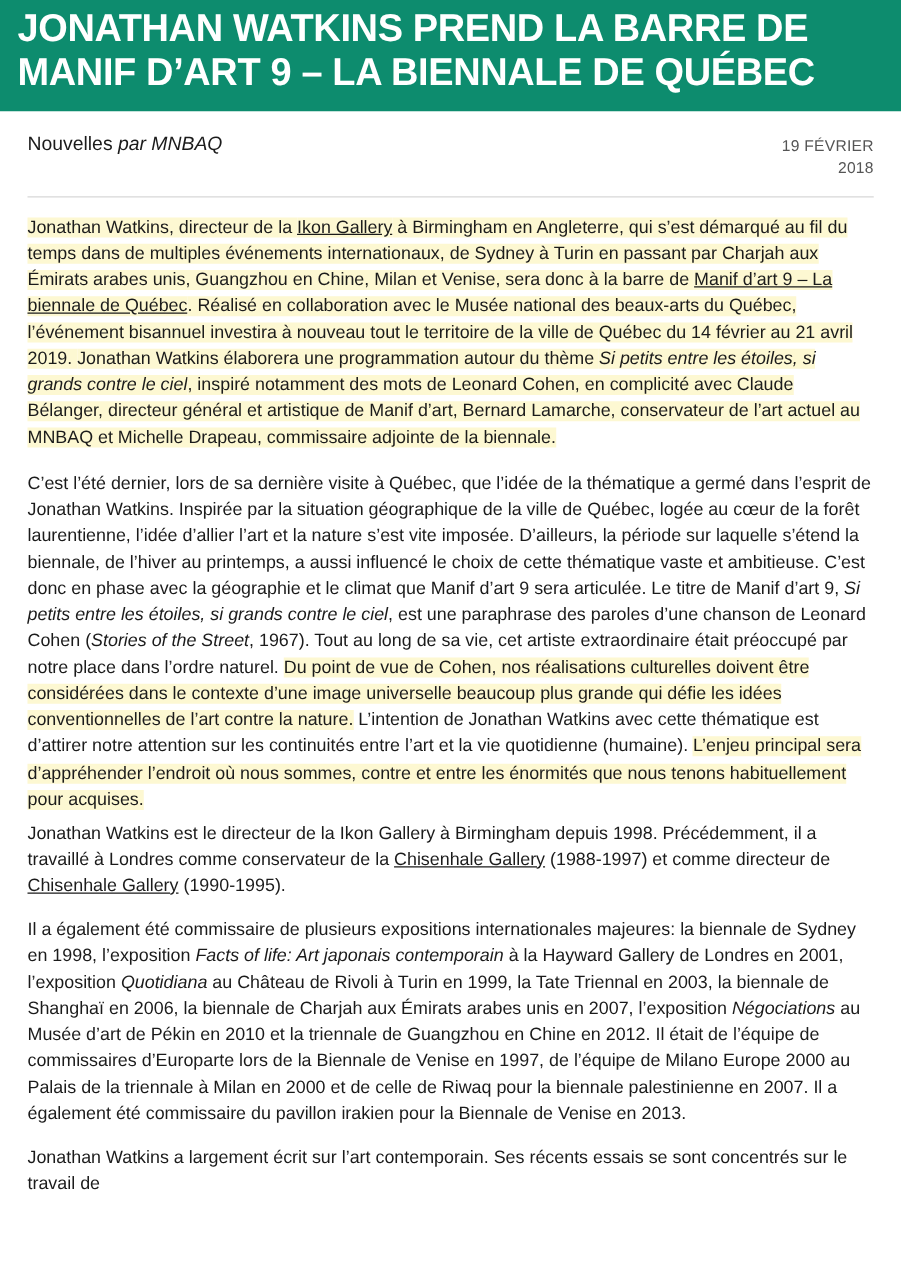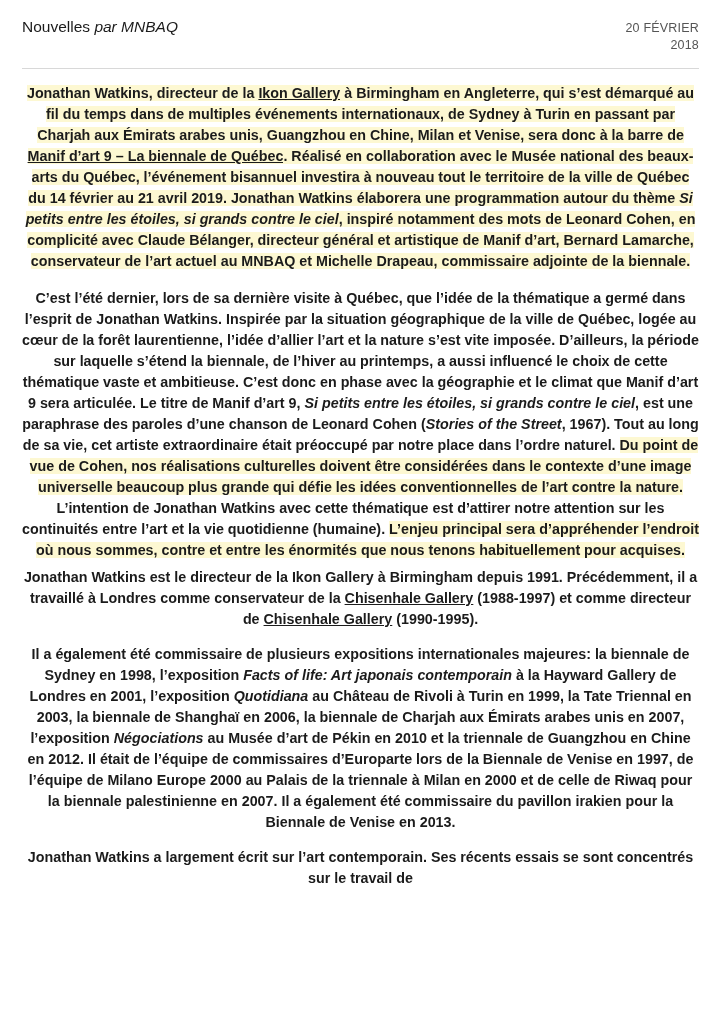--- a/index.html
+++ b/index.html
@@ -60,22 +60,21 @@
     line-height: 1.35;
     letter-spacing: 0.2px;
     padding-top: 2px;
   }
   
   p {
     font-size: 14.3px;
     line-height: 1.47;
     color: #1b1b1b;
     margin: 0 0 14px 0;
-    text-align: center;
-    font-weight: bold;
+    text-align: left;
   }
   .lead {
     margin-top: 14px;
     margin-bottom: 16px;
   }
   .hl {
     background: #fdf8d2;
     box-decoration-break: clone;
     -webkit-box-decoration-break: clone;
   }
@@ -94,41 +93,44 @@
     text-transform: uppercase;
     letter-spacing: 0.1px;
   }
   .body-block { margin-bottom: 6px; }
 </style>
 </head>
 <body>
 
 <div class="page">
 
+  <div class="banner">
+    <h1 class="banner-title">JONATHAN WATKINS PREND LA BARRE DE MANIF D’ART 9 – LA BIENNALE DE QUÉBEC</h1>
+  </div>
 
   <div class="content">
 
     <div class="meta-row">
       <div class="meta-left">
         <span>Nouvelles</span>
         <span class="author">par</span>
         <span class="author">MNBAQ</span>
       </div>
       <div class="meta-right">
-        <div>20 FÉVRIER</div>
+        <div>19 FÉVRIER</div>
         <div>2018</div>
       </div>
     </div>
 
     <p class="lead"><span class="hl">Jonathan Watkins, directeur de la </span><a class="hl link" href="#">Ikon Gallery</a><span class="hl"> à Birmingham en Angleterre, qui s’est démarqué au fil du temps dans de multiples événements internationaux, de Sydney à Turin en passant par Charjah aux Émirats arabes unis, Guangzhou en Chine, Milan et Venise, sera donc à la barre de </span><a class="hl link" href="#">Manif d’art 9 – La biennale de Québec</a><span class="hl">. Réalisé en collaboration avec le Musée national des beaux-arts du Québec, l’événement bisannuel investira à nouveau tout le territoire de la ville de Québec du 14 février au 21 avril 2019. </span><span class="hl">Jonathan Watkins élaborera une programmation autour du thème </span><span class="hl ital">Si petits entre les étoiles, si grands contre le ciel</span><span class="hl">, inspiré notamment des mots de Leonard Cohen, en complicité avec Claude Bélanger, directeur général et artistique de Manif d’art, Bernard Lamarche, conservateur de l’art actuel au MNBAQ et Michelle Drapeau, commissaire adjointe de la biennale.</span></p>
 
 
     <p class="body-block"><span>C’est l’été dernier, lors de sa dernière visite à Québec, que l’idée de la thématique a germé dans l’esprit de Jonathan Watkins. Inspirée par la situation géographique de la ville de Québec, logée au cœur de la forêt laurentienne, l’idée d’allier l’art et la nature s’est vite imposée. D’ailleurs, la période sur laquelle s’étend la biennale, de l’hiver au printemps, a aussi influencé le choix de cette thématique vaste et ambitieuse. C’est donc en phase avec la géographie et le climat que Manif d’art 9 sera articulée. Le titre de Manif d’art 9, </span><span class="ital">Si petits entre les étoiles, si grands contre le ciel</span><span>, est une paraphrase des paroles d’une chanson de Leonard Cohen (</span><span class="ital">Stories of the Street</span><span>, 1967). Tout au long de sa vie, cet artiste extraordinaire était préoccupé par notre place dans l’ordre naturel. </span><span class="hl">Du point de vue de Cohen, nos réalisations culturelles doivent être considérées dans le contexte d’une image universelle beaucoup plus grande qui défie les idées conventionnelles de l’art contre la nature.</span><span> L’intention de Jonathan Watkins avec cette thématique est d’attirer notre attention sur les continuités entre l’art et la vie quotidienne (humaine). </span><span class="hl">L’enjeu principal sera d’appréhender l’endroit où nous sommes, contre et entre les énormités que nous tenons habituellement pour acquises.</span></p>
 
 
-    <p><span>Jonathan Watkins est le directeur de la Ikon Gallery à Birmingham depuis 1991. Précédemment, il a travaillé à Londres comme conservateur de la </span><a class="link" href="#">Chisenhale Gallery</a><span> (1988-1997) et comme directeur de </span><a class="link" href="#">Chisenhale Gallery</a><span> (1990-1995).</span></p>
+    <p><span>Jonathan Watkins est le directeur de la Ikon Gallery à Birmingham depuis 1998. Précédemment, il a travaillé à Londres comme conservateur de la </span><a class="link" href="#">Chisenhale Gallery</a><span> (1988-1997) et comme directeur de </span><a class="link" href="#">Chisenhale Gallery</a><span> (1990-1995).</span></p>
 
     <p><span>Il a également été commissaire de plusieurs expositions internationales majeures: la biennale de Sydney en 1998, l’exposition </span><span class="ital">Facts of life: Art japonais contemporain</span><span> à la Hayward Gallery de Londres en 2001, l’exposition </span><span class="ital">Quotidiana</span><span> au Château de Rivoli à Turin en 1999, la Tate Triennal en 2003, la biennale de Shanghaï en 2006, la biennale de Charjah aux Émirats arabes unis en 2007, l’exposition </span><span class="ital">Négociations</span><span> au Musée d’art de Pékin en 2010 et la triennale de Guangzhou en Chine en 2012. Il était de l’équipe de commissaires d’Europarte lors de la Biennale de Venise en 1997, de l’équipe de Milano Europe 2000 au Palais de la triennale à Milan en 2000 et de celle de Riwaq pour la biennale palestinienne en 2007. Il a également été commissaire du pavillon irakien pour la Biennale de Venise en 2013.</span></p>
 
     <p><span>Jonathan Watkins a largement écrit sur l’art contemporain. Ses récents essais se sont concentrés sur le travail de </span></p>
 
   </div>
 </div>
 
 </body></html>

